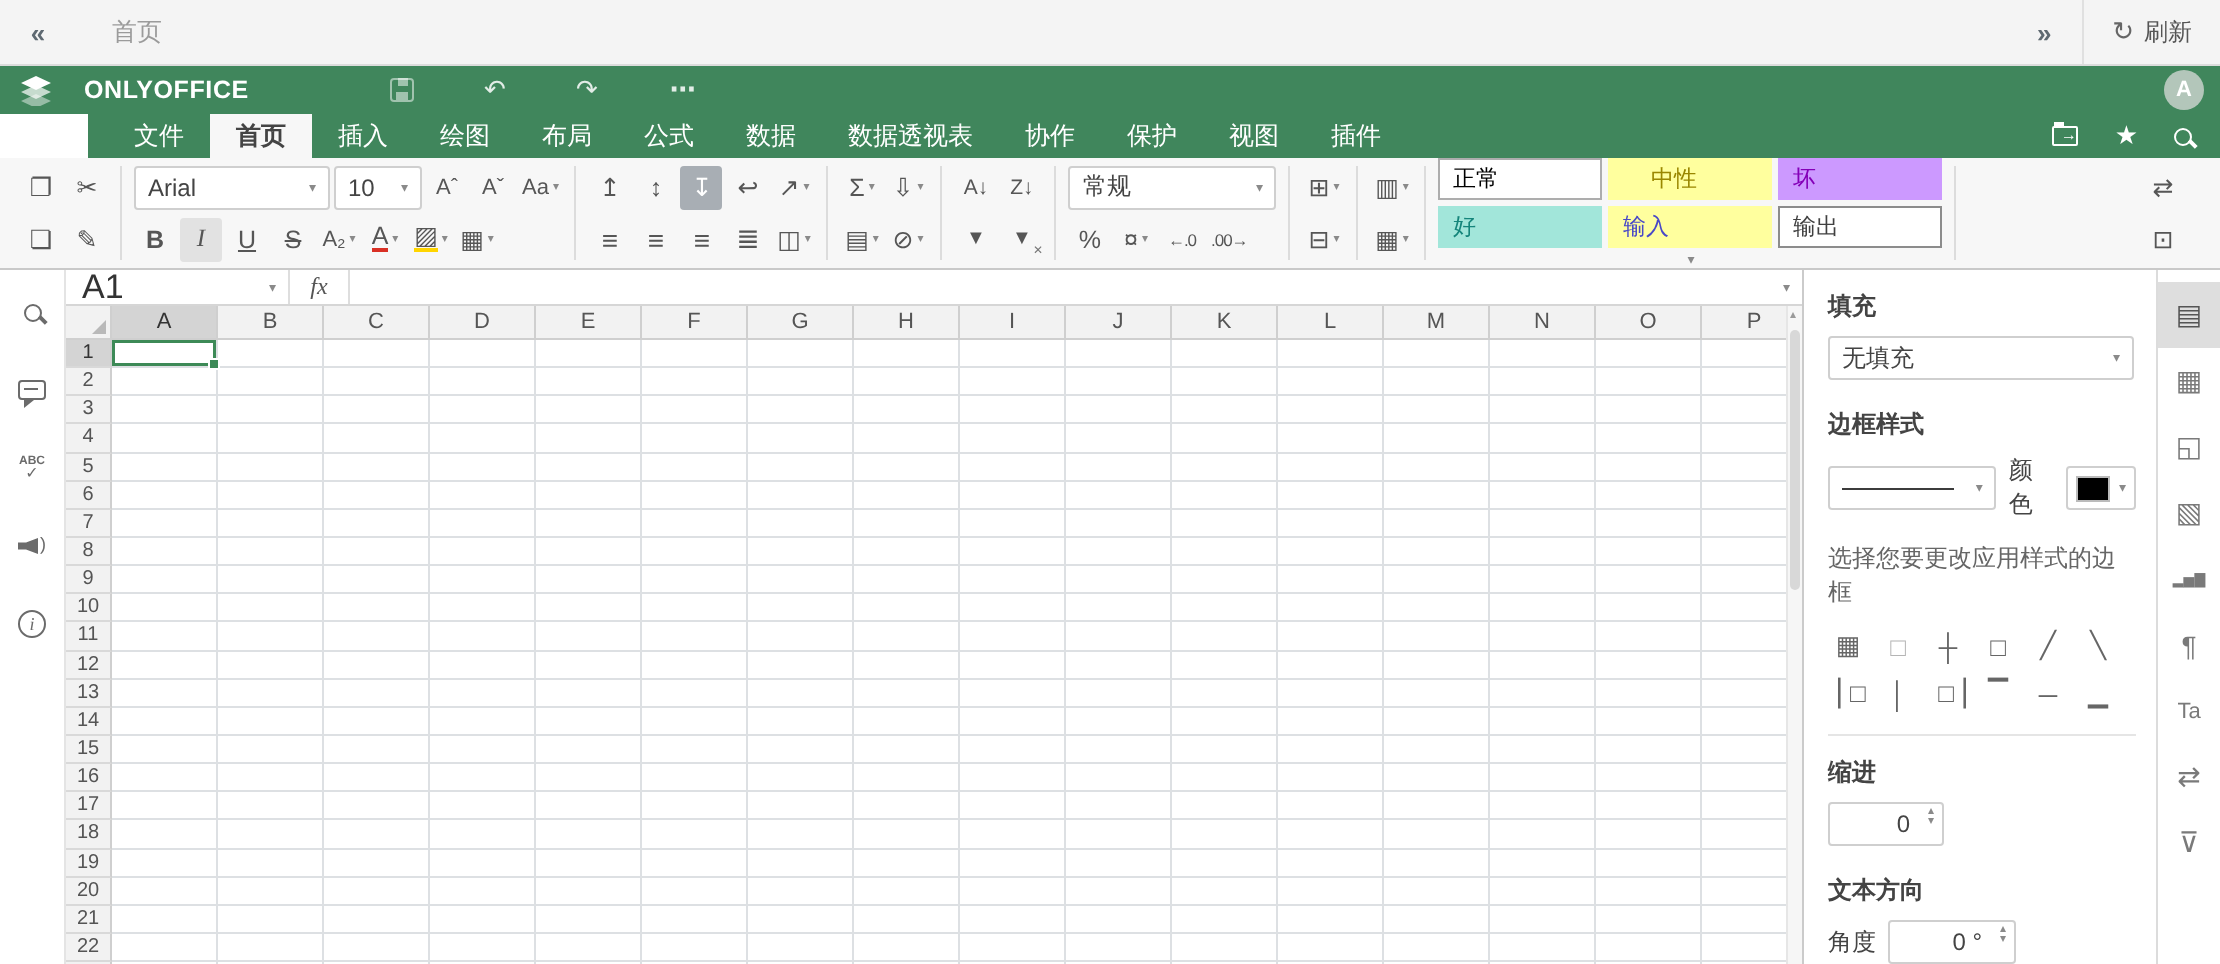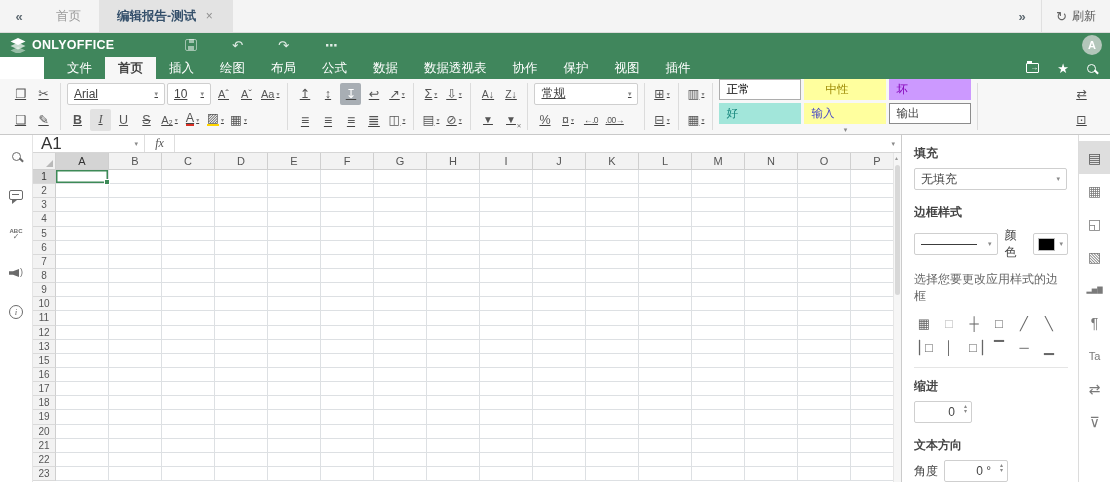--- a/index.html
+++ b/index.html
@@ -14,21 +14,21 @@
   .btab.active { background:#e3e3e3; color:#35506b; font-weight:bold; }
   .btab .close { display:none; width:12px; height:12px; align-items:center; justify-content:center; color:#8f8f8f; font-weight:normal; font-size:12px; }
   .btab.active .close { display:inline-flex; }
   .btab .close::before { content:"×"; }
   .bbar-right { margin-left:auto; display:flex; align-items:stretch; }
   .refresh-btn { display:flex; align-items:center; gap:5px; padding:0 14px; color:#555; border-left:1px solid #e0e0e0; }
   .gi-refresh::before { content:"↻"; font-size:13px; color:#666; }
 
   
   .app-header { height:24px; flex:0 0 24px; background:#40865c; display:flex; align-items:center; padding:0 10px; position:relative; }
-  .brand { color:#fff; font-weight:bold; font-size:12.5px; letter-spacing:.3px; margin-left:6px; }
+  .brand { color:#fff; font-weight:bold; font-size:12.5px; letter-spacing:.3px; margin-left:16px; }
   .hbtn { width:22px; height:18px; display:inline-flex; align-items:center; justify-content:center; color:rgba(255,255,255,.85); font-size:13px; }
   .hbtn.save { margin-left:66px; }
   .gi-undo::before { content:"↶"; }
   .gi-redo::before { content:"↷"; }
   .gi-more::before { content:"⋯"; font-weight:bold; }
   .hbtn.gi-undo,.hbtn.gi-redo { margin-left:24px; }
   .hbtn.gi-more { margin-left:26px; }
   .ic-save { position:relative; width:12px; height:12px; border:1.5px solid rgba(255,255,255,.5); border-radius:2px; display:inline-block; }
   .ic-save::before { content:""; position:absolute; top:-1px; left:3px; width:5px; height:4px; background:rgba(255,255,255,.5); }
   .ic-save::after { content:""; position:absolute; bottom:0; left:2px; width:6px; height:4px; background:rgba(255,255,255,.5); }
@@ -44,21 +44,21 @@
   .ic-folder { position:relative; width:13px; height:10px; border:1.4px solid #fff; border-radius:1px; display:inline-block; }
   .ic-folder::before { content:""; position:absolute; top:-3px; left:0; width:5px; height:2px; background:#fff; }
   .ic-folder::after { content:"→"; position:absolute; right:0; top:-1px; font-size:8px; color:#fff; }
   .ic-search { position:relative; width:9px; height:9px; border:1.6px solid currentColor; border-radius:50%; display:inline-block; }
   .ic-search::after { content:""; position:absolute; width:5px; height:1.6px; background:currentColor; transform:rotate(45deg); right:-4px; bottom:-1px; }
 
   
   .toolbar { height:56px; flex:0 0 56px; background:#f7f7f7; border-bottom:1px solid #c9c9c9; display:flex; align-items:stretch; padding:0 4px; overflow:hidden; }
   .tgroup { display:flex; flex-direction:column; justify-content:center; gap:4px; padding:0 6px; border-right:1px solid #dcdcdc; margin:4px 0; }
   .tgroup:last-child { border-right:none; }
-  .trow { display:flex; align-items:center; gap:2px; height:22px;text-decoration:underline; }
+  .trow { display:flex; align-items:center; gap:2px; height:22px; }
   .tb { height:22px; min-width:21px; padding:0 2px; display:inline-flex; align-items:center; justify-content:center; font-size:12.5px; color:#565656; border-radius:2px; position:relative; }
   .tb.active { background:#a8aeb4; color:#fff; }
   .tb.lit { background:#e2e2e2; }
   .drop::after { content:"▾"; font-size:6px; color:#8a8a8a; margin-left:2px; }
   .caret { display:inline-flex; align-items:center; }
   .caret::before { content:"▾"; font-size:7px; color:#8a8a8a; }
   .combo { height:22px; background:#fff; border:1px solid #cfcfcf; border-radius:2px; display:flex; align-items:center; padding:0 6px; font-size:12px; color:#444; gap:4px; }
   .combo .caret { margin-left:auto; }
   .w-font { width:98px; } .w-size { width:44px; } .w-numfmt { width:104px; }
   .b-bold { font-weight:bold; } .b-italic { font-style:italic; font-family:"Liberation Serif",serif; }
@@ -176,24 +176,20 @@
 <div class="app">
 
   <div class="browser-bar">
     <span class="collapse-btn">«</span>
     <div style="display:flex">
 
     <div class="btab">
           <span>首页</span>
 
         </div>
-        <div class="btab active">
-          <span>编辑报告-测试</span>
-          <span class="close"></span>
-        </div>
       </div>
     <div class="bbar-right">
       <span class="expand-btn">»</span>
       <span class="refresh-btn">
         <span class="gi-refresh"></span>
         <span>刷新</span>
       </span>
     </div>
   </div>
 
@@ -654,20 +650,39 @@
                 <div class="gcell"></div>
                 <div class="gcell"></div>
                 <div class="gcell"></div>
                 <div class="gcell"></div>
                 <div class="gcell"></div>
                 <div class="gcell"></div>
                 <div class="gcell"></div>
                 <div class="gcell"></div>
               </div>
               <div class="grow">
+                <div class="growhead">14</div>
+                <div class="gcell"></div>
+                <div class="gcell"></div>
+                <div class="gcell"></div>
+                <div class="gcell"></div>
+                <div class="gcell"></div>
+                <div class="gcell"></div>
+                <div class="gcell"></div>
+                <div class="gcell"></div>
+                <div class="gcell"></div>
+                <div class="gcell"></div>
+                <div class="gcell"></div>
+                <div class="gcell"></div>
+                <div class="gcell"></div>
+                <div class="gcell"></div>
+                <div class="gcell"></div>
+                <div class="gcell"></div>
+              </div>
+              <div class="grow">
                 <div class="growhead">15</div>
                 <div class="gcell"></div>
                 <div class="gcell"></div>
                 <div class="gcell"></div>
                 <div class="gcell"></div>
                 <div class="gcell"></div>
                 <div class="gcell"></div>
                 <div class="gcell"></div>
                 <div class="gcell"></div>
                 <div class="gcell"></div>

